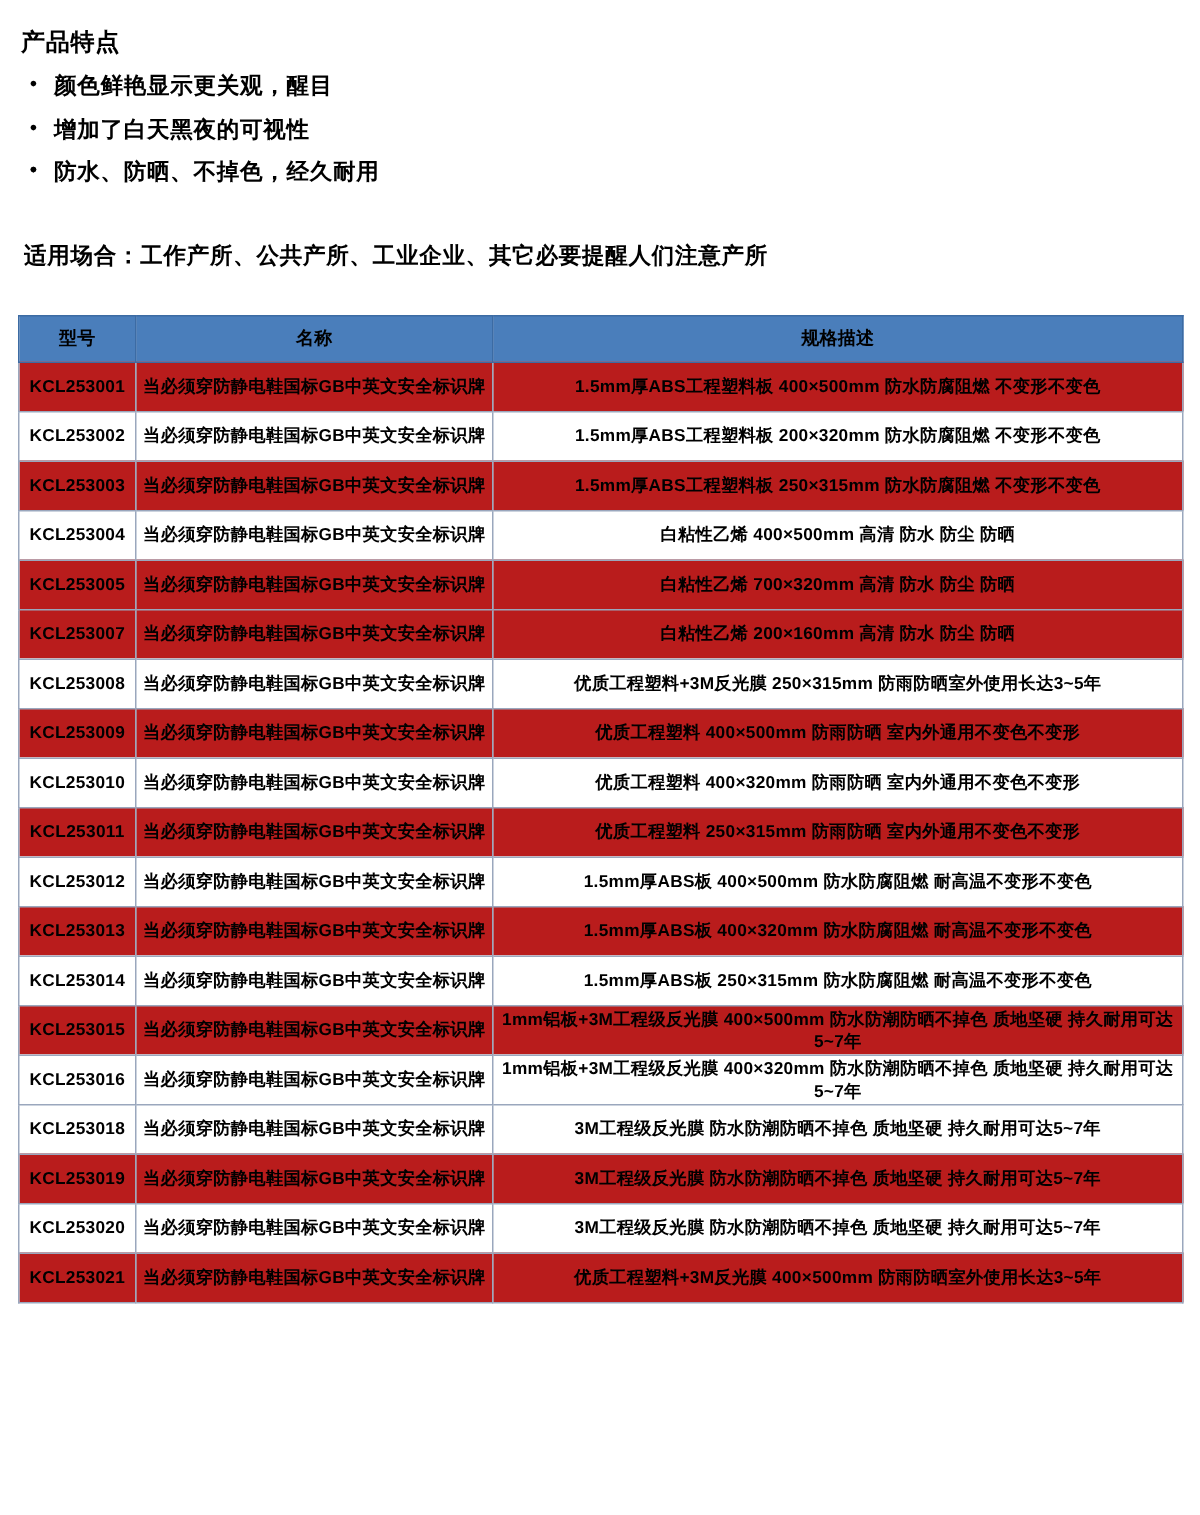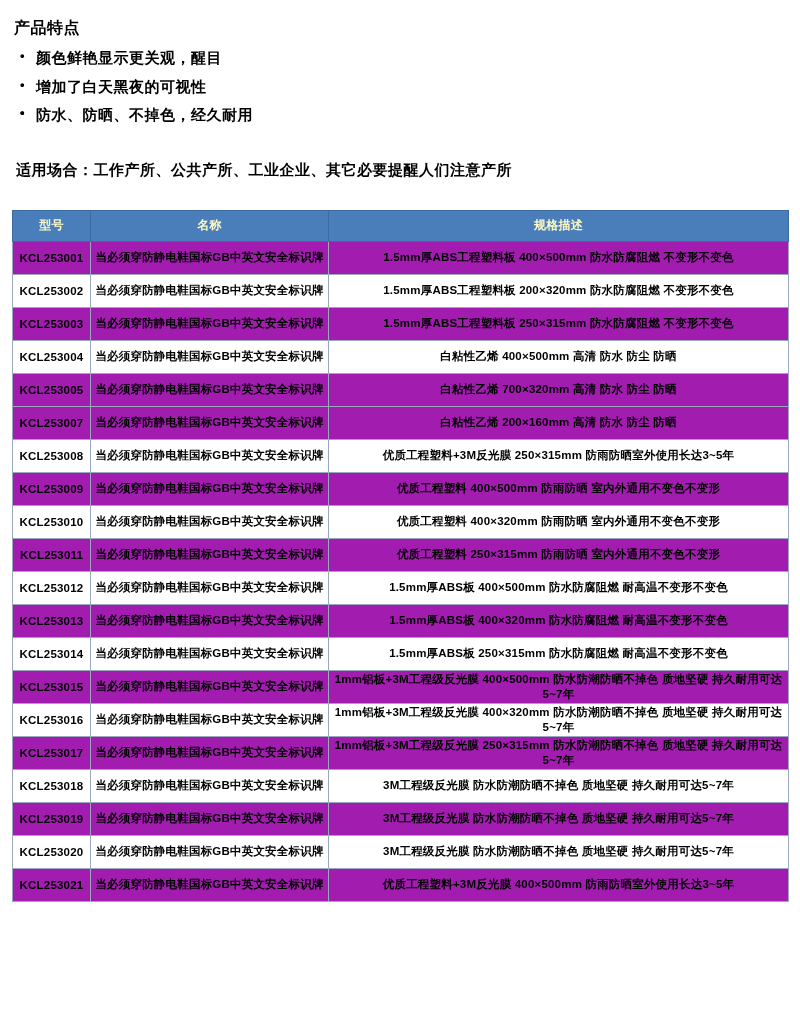--- a/index.html
+++ b/index.html
@@ -63,31 +63,31 @@
     font-size: 11.5px;
     text-align: center;
     vertical-align: middle;
     padding: 0;
     height: 32px;
     font-weight: bold;
     letter-spacing: 0.2px;
   }
   table.spec th {
     background: #4a7ebb;
-    color: #fef9c3;
+    color: #000000;
     height: 30px;
     font-size: 12px;
     border: 1px solid #3c6ba3;
   }
   col.c-model { width: 78px; }
   col.c-name  { width: 238px; }
   col.c-spec  { width: 460px; }
 
   tr.row-a td { background: #ffffff; text-align: center; }
-  tr.row-b td { background: #a21caf; }
+  tr.row-b td { background: #b91c1c; }
 
   td.model { font-size: 11.5px; }
   td.name  { font-size: 11.5px; }
   td.spec  { font-size: 11.5px; }
 </style>
 </head>
 <body>
 
 <div class="page">
 
@@ -195,25 +195,20 @@
       <tr class="row-b">
         <td class="model">KCL253015</td>
         <td class="name">当必须穿防静电鞋国标GB中英文安全标识牌</td>
         <td class="spec">1mm铝板+3M工程级反光膜 400×500mm 防水防潮防晒不掉色 质地坚硬 持久耐用可达5~7年</td>
       </tr>
       <tr class="row-a">
         <td class="model">KCL253016</td>
         <td class="name">当必须穿防静电鞋国标GB中英文安全标识牌</td>
         <td class="spec">1mm铝板+3M工程级反光膜 400×320mm 防水防潮防晒不掉色 质地坚硬 持久耐用可达5~7年</td>
       </tr>
-      <tr class="row-b">
-        <td class="model">KCL253017</td>
-        <td class="name">当必须穿防静电鞋国标GB中英文安全标识牌</td>
-        <td class="spec">1mm铝板+3M工程级反光膜 250×315mm 防水防潮防晒不掉色 质地坚硬 持久耐用可达5~7年</td>
-      </tr>
       <tr class="row-a">
         <td class="model">KCL253018</td>
         <td class="name">当必须穿防静电鞋国标GB中英文安全标识牌</td>
         <td class="spec">3M工程级反光膜 防水防潮防晒不掉色 质地坚硬 持久耐用可达5~7年</td>
       </tr>
       <tr class="row-b">
         <td class="model">KCL253019</td>
         <td class="name">当必须穿防静电鞋国标GB中英文安全标识牌</td>
         <td class="spec">3M工程级反光膜 防水防潮防晒不掉色 质地坚硬 持久耐用可达5~7年</td>
       </tr>

